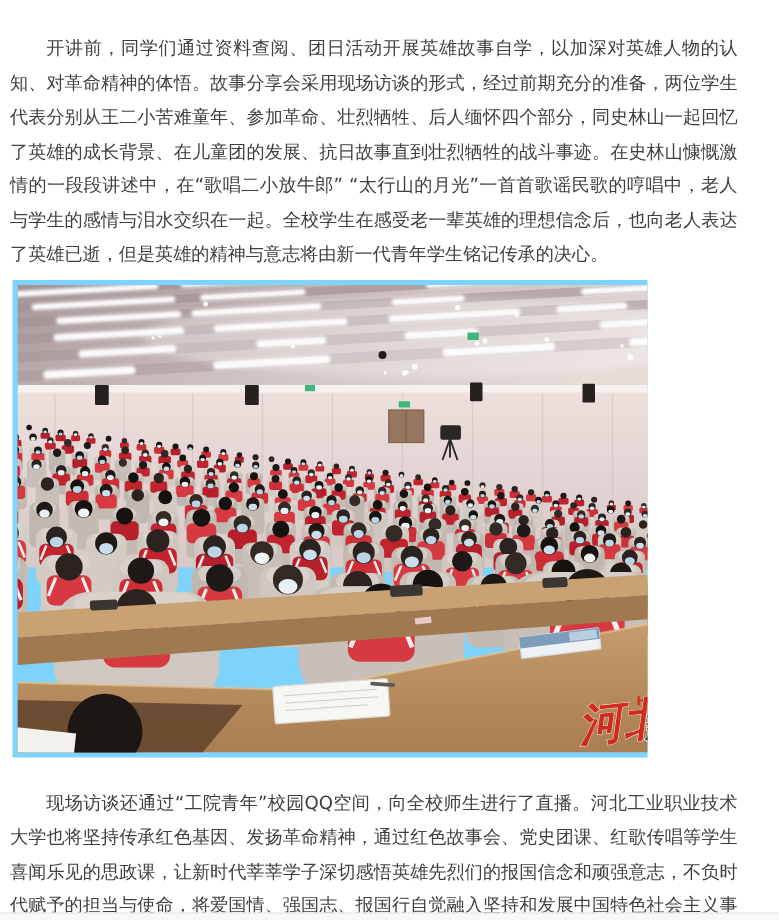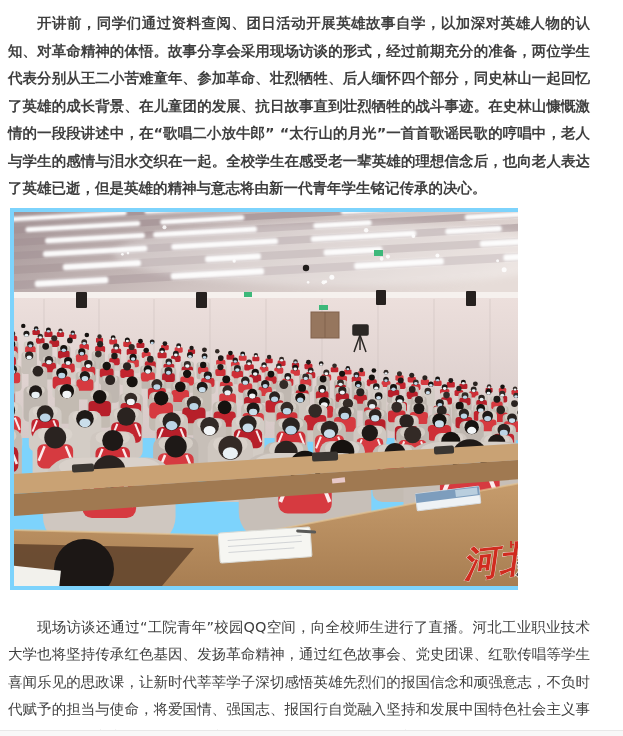--- a/index.html
+++ b/index.html
@@ -5,21 +5,21 @@
   html,body{margin:0;padding:0;}
   body{
     width:623px;height:736px;background:#ffffff;overflow:hidden;position:relative;
     font-family:"DejaVu Sans","Liberation Sans",sans-serif;
   }
   .para{
     width:582px;margin:0 0 0 8px;
     font-size:14.5px;line-height:27.5px;color:#3f3f3f;
     text-align:justify;text-indent:2em;word-break:break-all;
   }
-  #p1{padding-top:10px;font-weight:bold;}
+  #p1{padding-top:26px;}
   #p2{margin-top:24px;}
   figure.photo{
     margin:5px 0 0 10px;padding:4px;width:500px;height:374px;
     line-height:0;overflow:hidden;background:#7dd3fc;
   }
   .bottom-strip{
     position:absolute;left:0;right:0;bottom:0;height:5px;
     background:#f8f8f8;border-top:1px solid #e8e8e8;
   }
 </style>

